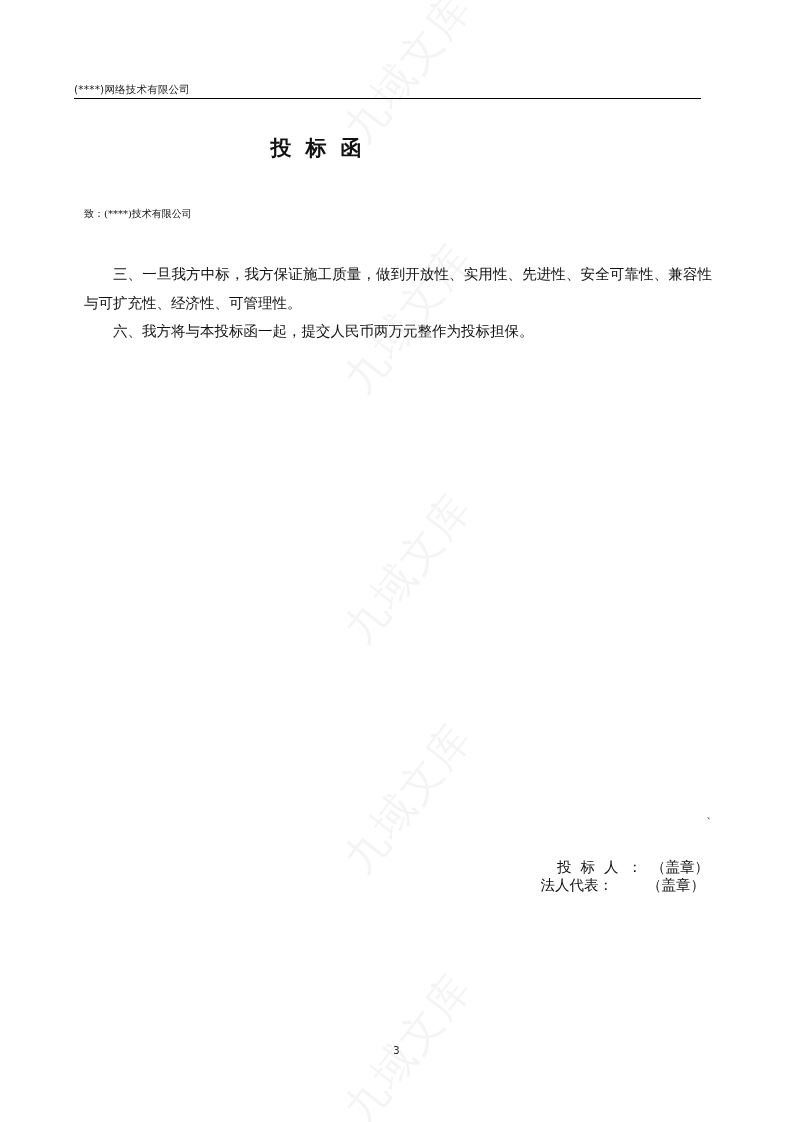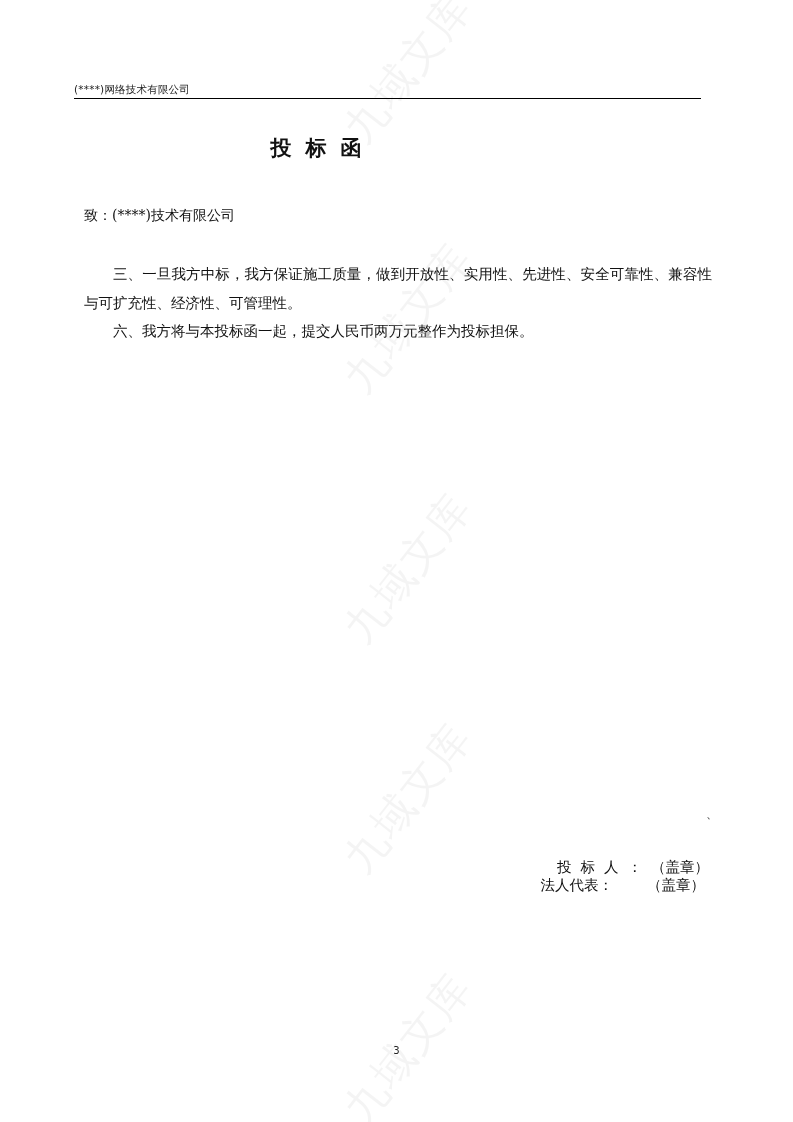--- a/index.html
+++ b/index.html
@@ -51,21 +51,21 @@
       font-size: 21px;
       letter-spacing: 14px;
       padding-left: 10px;
       box-sizing: border-box;
       color: #111;
     }
     .addressee {
       position: absolute;
       left: 84px;
       top: 207px;
-      font-size: 14px;
+      font-size: 10px;
       white-space: nowrap;
     }
     .body-text {
       position: absolute;
       left: 84px;
       top: 260px;
       width: 628px;
       font-size: 14.5px;
       line-height: 28.7px;
       text-align: justify;

